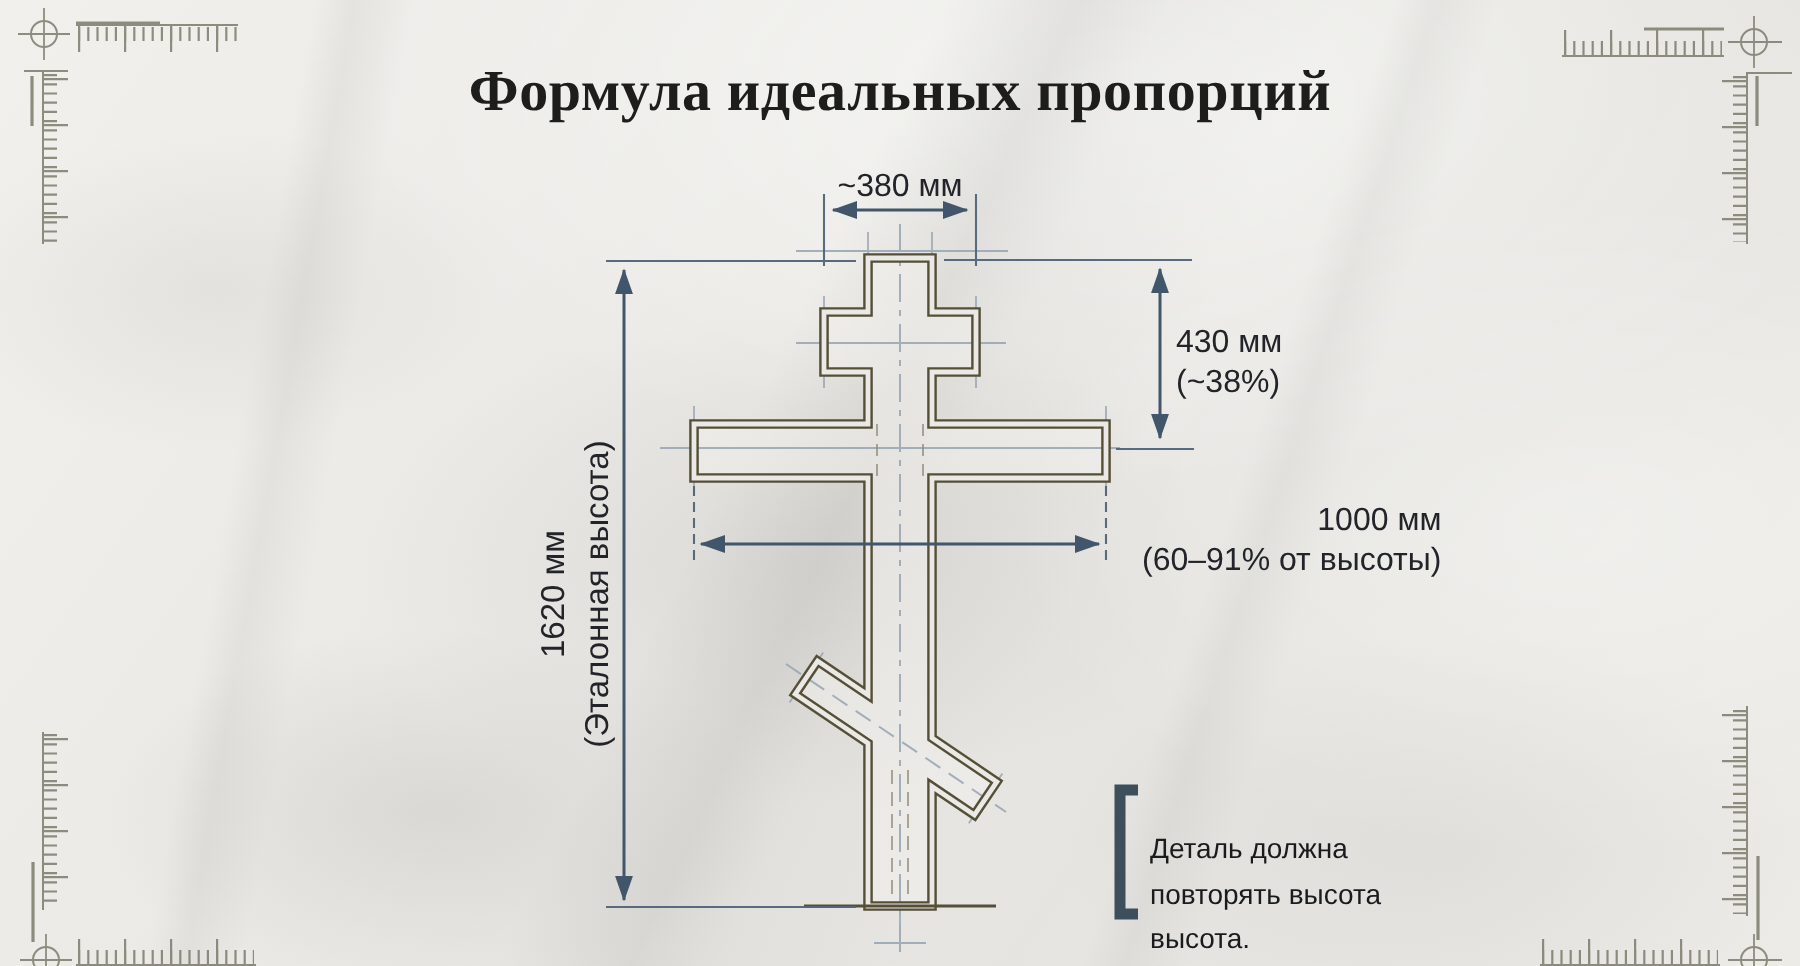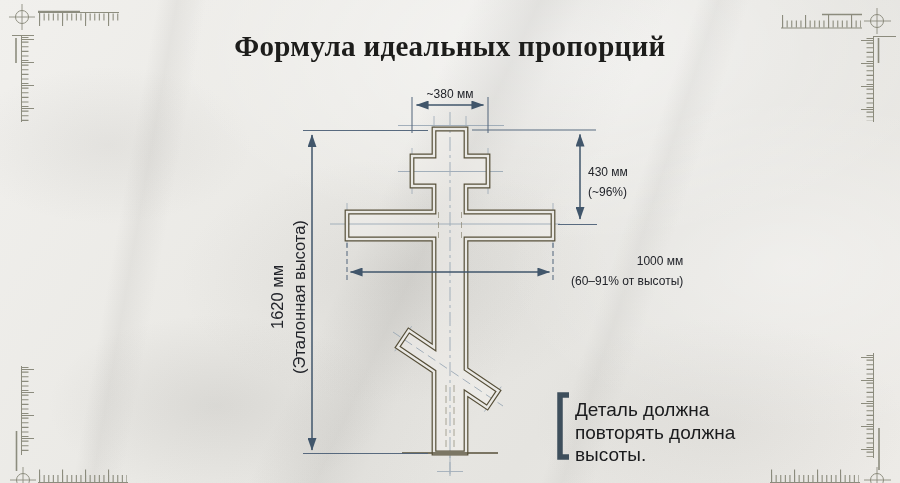--- a/index.html
+++ b/index.html
@@ -21,29 +21,29 @@
       linear-gradient(100deg, transparent 16%, rgba(140,138,134,.10) 18%, transparent 21%),
       linear-gradient(108deg, transparent 66%, rgba(140,138,134,.09) 68%, transparent 71%);
   }
   svg{position:absolute;left:0;top:0;}
   .abs{position:absolute;}
   .title{
     left:0;right:0;top:30px;text-align:center;
     font-family:"Liberation Serif",serif;font-weight:700;
     font-size:29px;letter-spacing:.3px;color:#1d1d1b;
   }
-  .dim-label{font-size:12px;line-height:20px;color:#22242a;}
+  .dim-label{font-size:16px;line-height:20px;color:#22242a;}
   .dim-center{text-align:center;}
   .rot-label{
     left:178px;top:275px;width:220px;height:44px;
     transform:rotate(-90deg);text-align:center;
     font-size:16.5px;line-height:22px;color:#22242a;
   }
   .callout-text{
-    left:575px;top:399px;font-size:19px;line-height:22.5px;color:#1a1b1d;
+    left:575px;top:413px;font-size:14px;line-height:22.5px;color:#1a1b1d;
   }
 </style>
 </head>
 <body>
 
 <div class="stage">
   <div class="marble"></div>
 
   <svg width="900" height="483" viewBox="0 0 900 483">
     <defs>
@@ -148,34 +148,34 @@
       </g>
     </g>
   </svg>
 
   <div class="abs title">Формула идеальных пропорций</div>
 
   <div class="abs dim-label dim-center" style="left:370px;top:84px;width:160px;">~380 мм</div>
 
   <div class="abs dim-label" style="left:588px;top:162px;">
     <div>430 мм</div>
-    <div>(~96%)</div>
+    <div>(~38%)</div>
   </div>
 
   <div class="abs dim-label" style="left:571px;top:251px;text-align:right;">
     <div>1000 мм</div>
     <div>(60–91% от высоты)</div>
   </div>
 
   <div class="abs rot-label">
     <div>1620 мм</div>
     <div>(Эталонная высота)</div>
   </div>
 
   <svg class="abs" style="left:554px;top:392px;" width="18" height="68" viewBox="0 0 18 68">
     <path d="M15 3 H6 V65 H15" fill="none" stroke="#3e4f5c" stroke-width="5.5"></path>
   </svg>
   <div class="abs callout-text">
     <div>Деталь должна</div>
-    <div>повторять должна</div>
-    <div>высоты.</div>
+    <div>повторять высота</div>
+    <div>высота.</div>
   </div>
 </div>
 
 </body></html>

